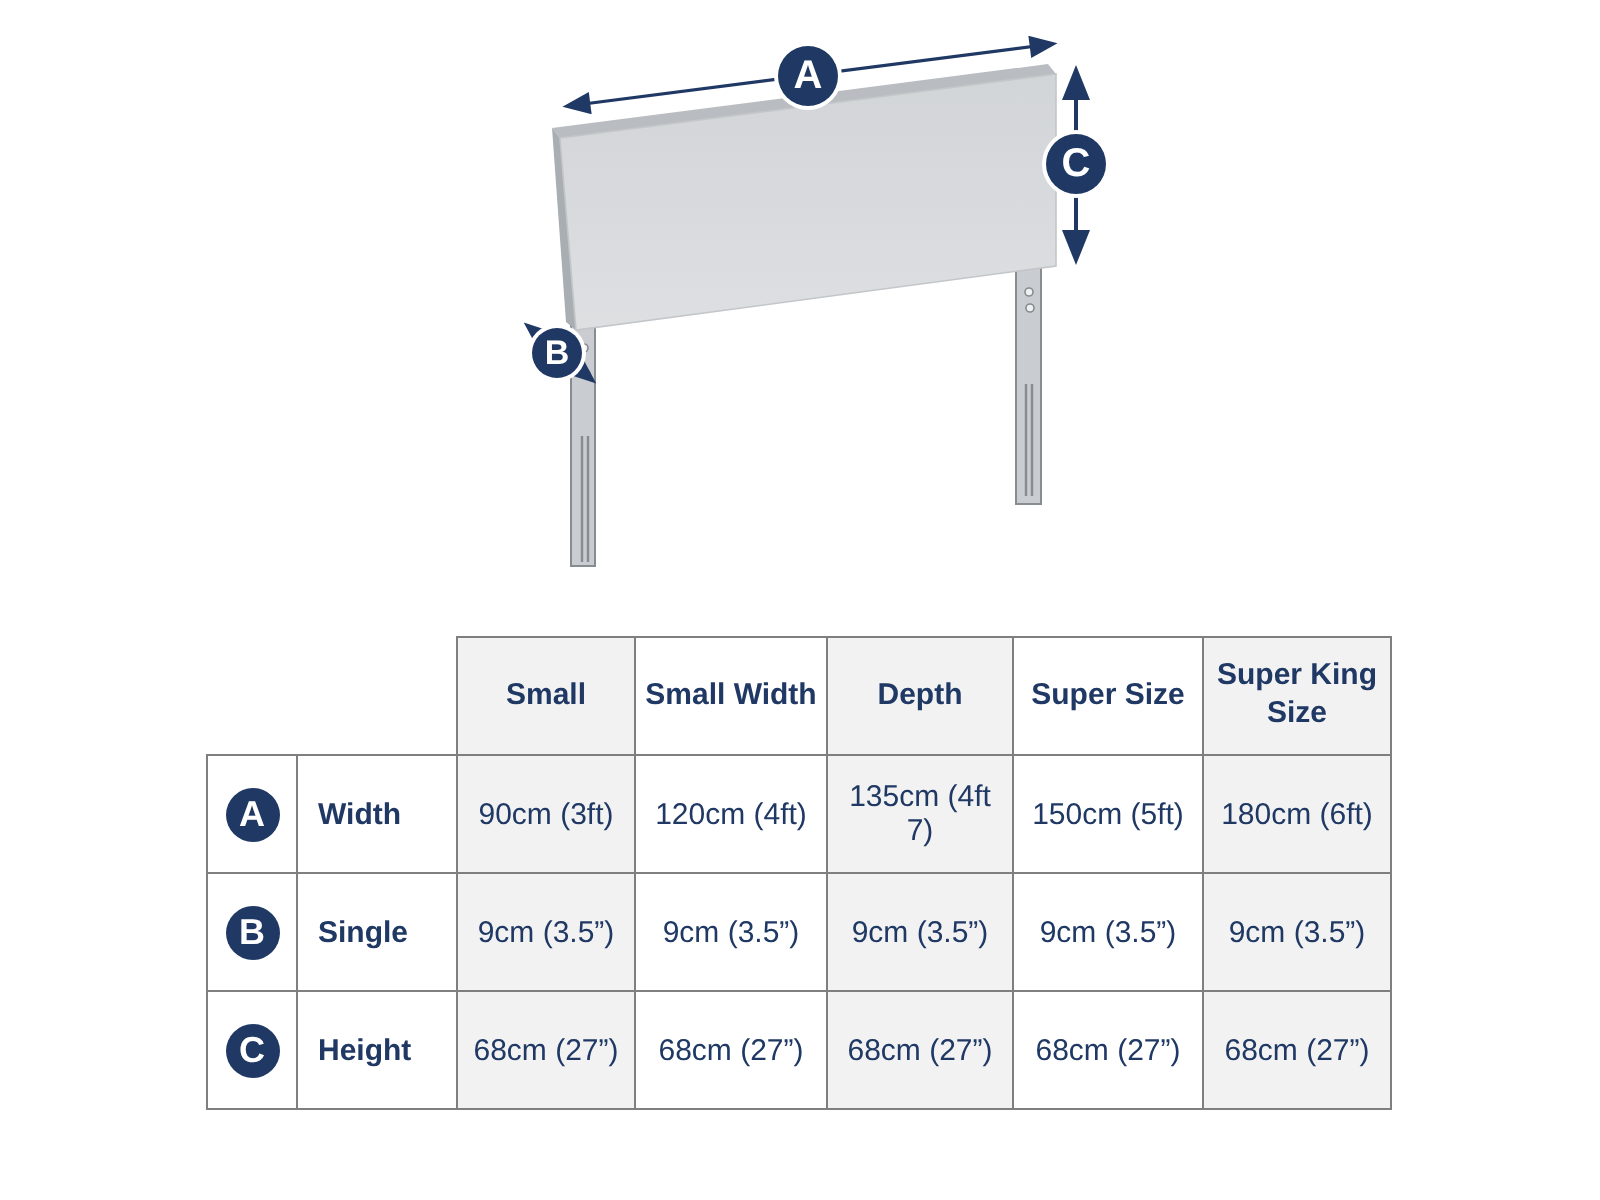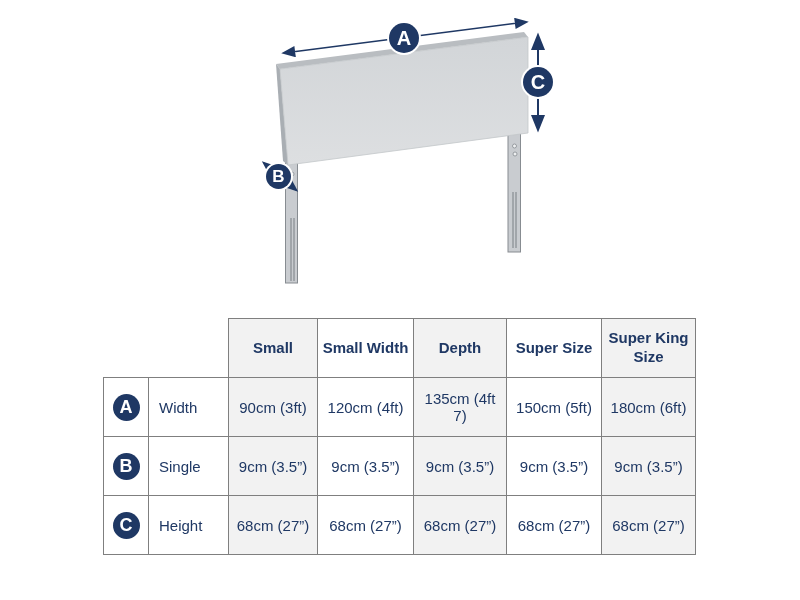--- a/index.html
+++ b/index.html
@@ -40,21 +40,21 @@
     height: 54px;
     text-align: center;
     vertical-align: middle;
     font-size: 15px;
     padding: 2px 4px;
     background: #ffffff;
   }
   .size-table th { font-weight: bold; line-height: 1.25; }
   .size-table .no-border { border: none; background: transparent; }
   .size-table .shade { background: #f2f2f2; }
-  .label-cell { font-weight: normal; text-align: left !important; padding-left: 10px !important; margin-left: 32px; }
+  .label-cell { font-weight: bold; text-align: left !important; padding-left: 10px !important; margin-left: 32px; }
   .badge-cell { text-align: center; }
   .table-badge {
     width: 27px; height: 27px;
     background: #1f3864; color: #ffffff;
     border-radius: 50%;
     display: inline-flex; align-items: center; justify-content: center;
     font-weight: bold; font-size: 18px; line-height: 1;
   }
 </style>
 </head>

